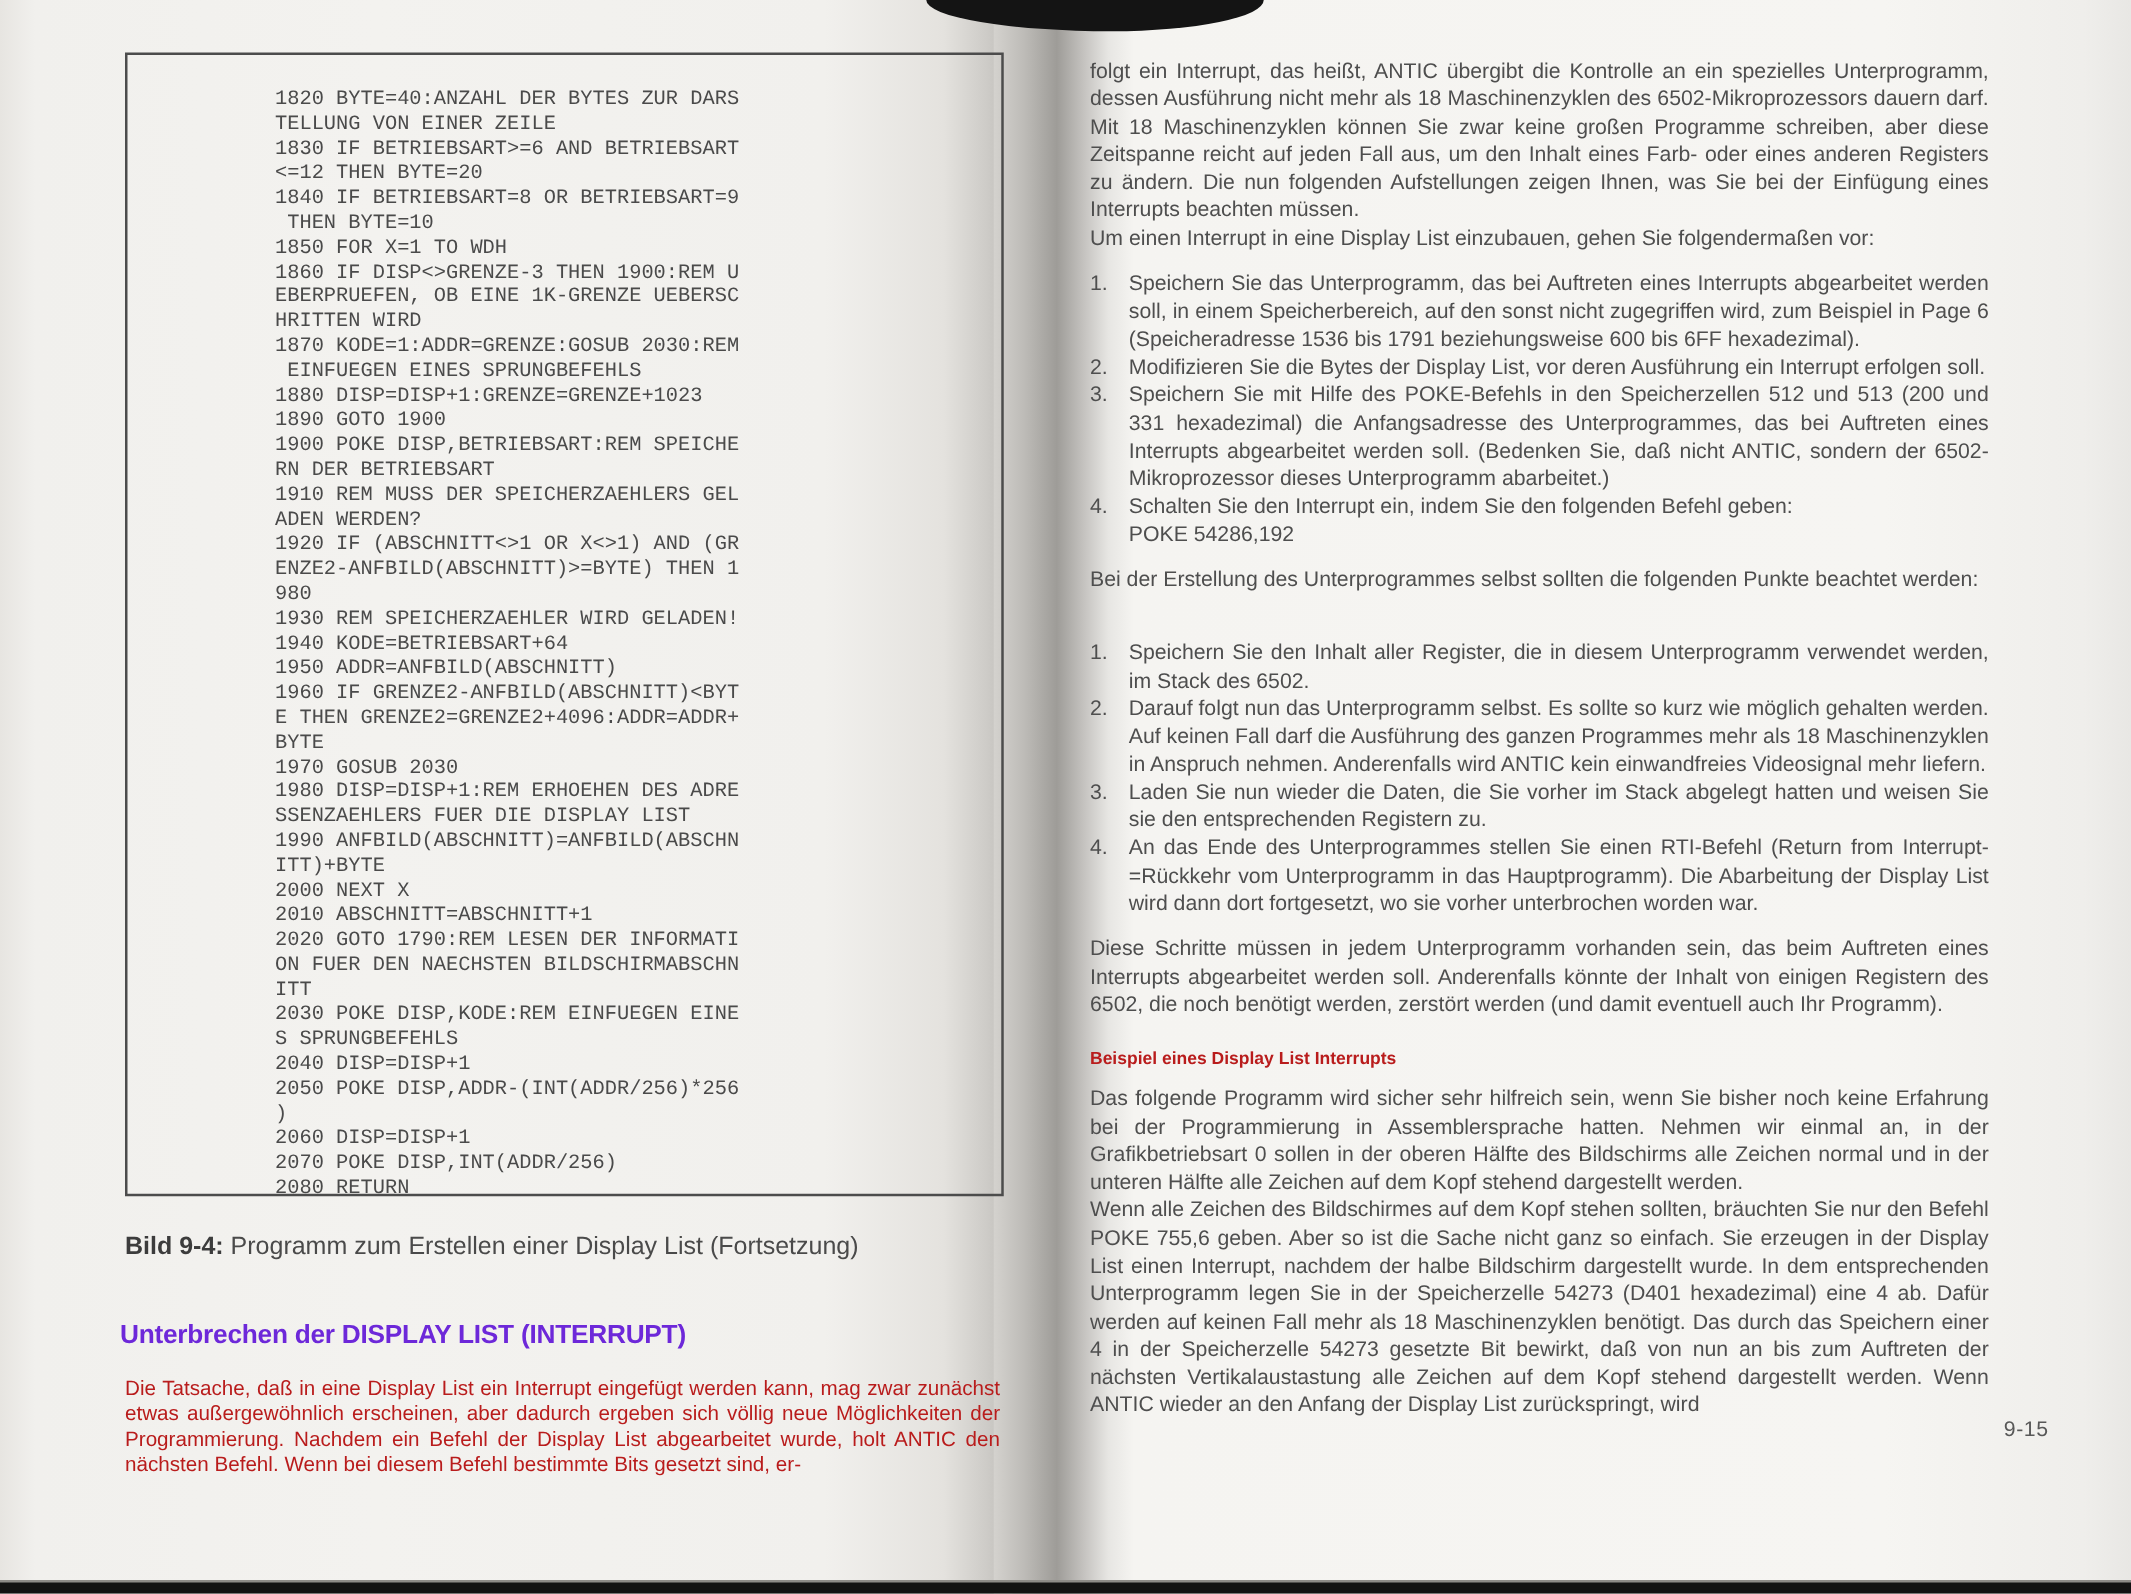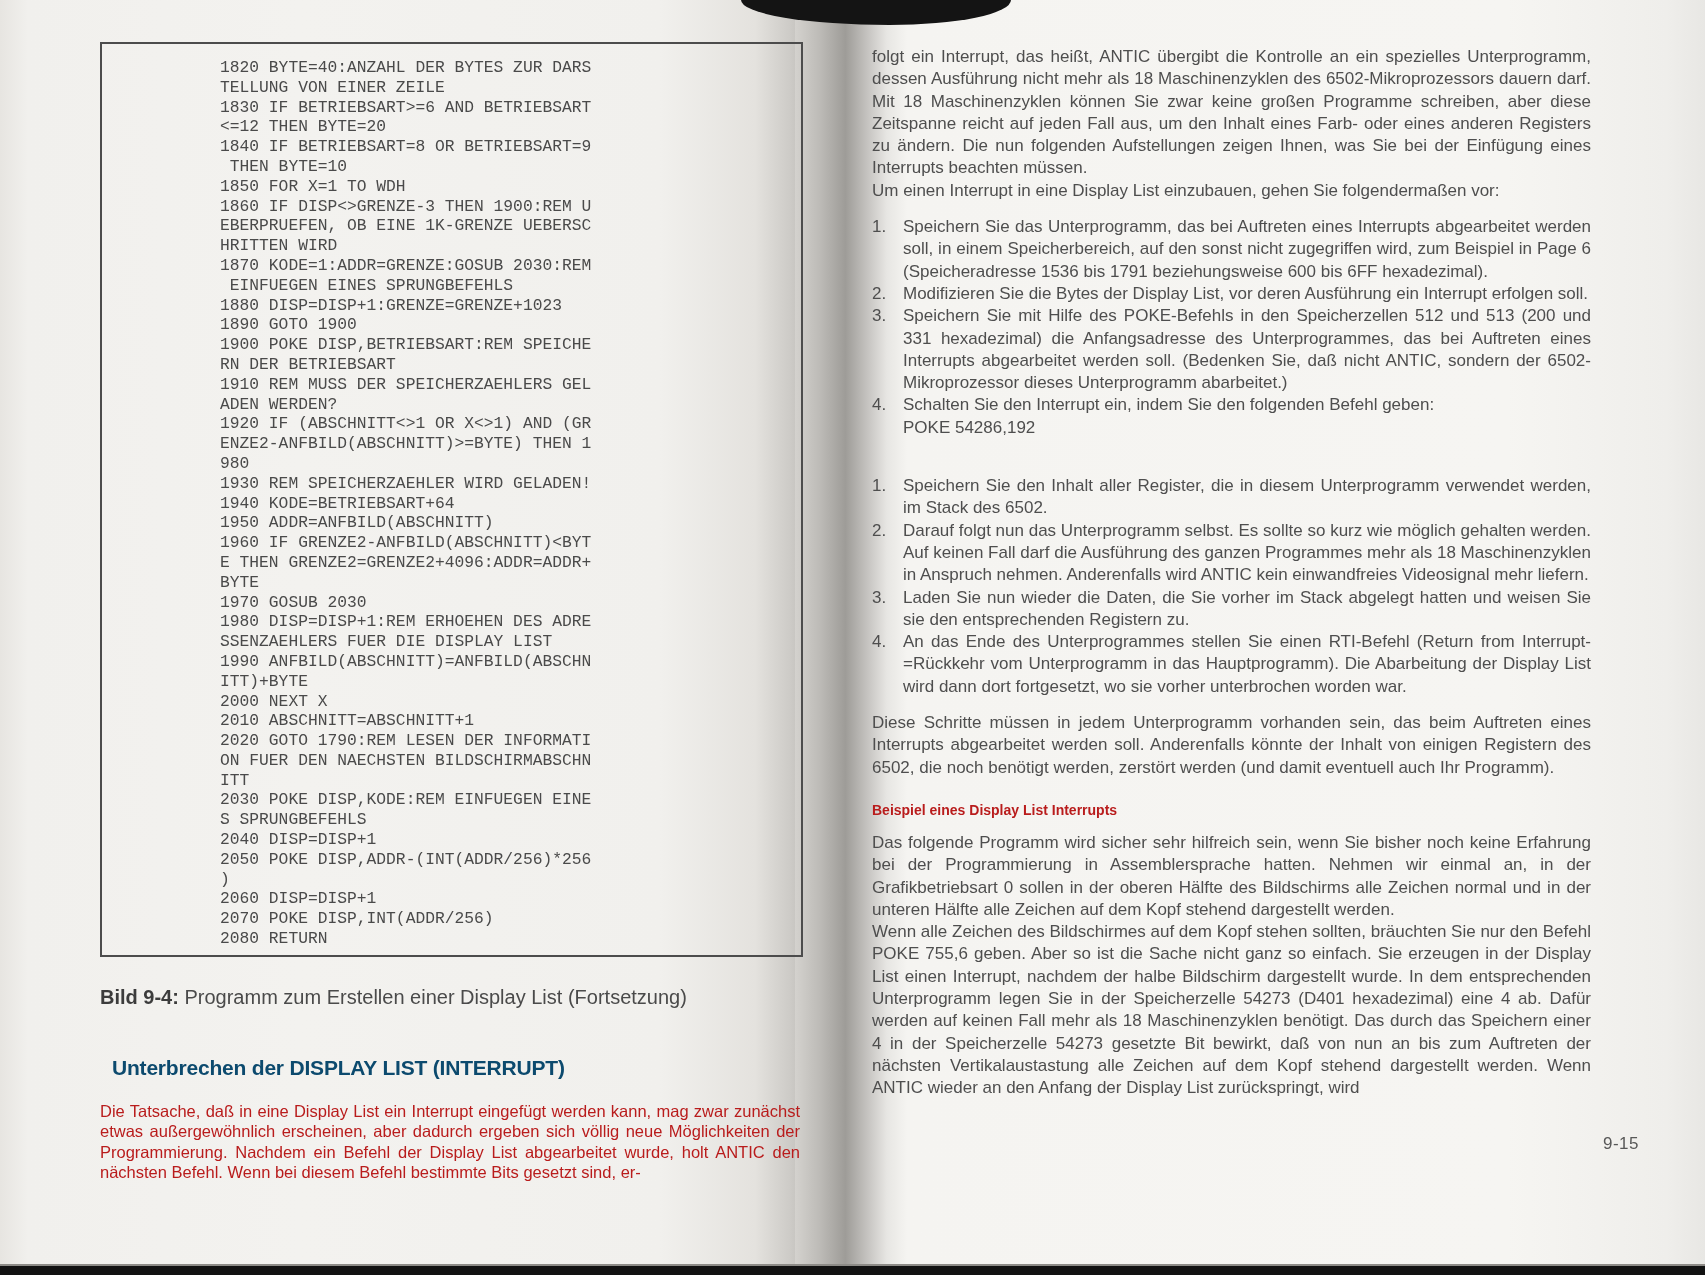--- a/index.html
+++ b/index.html
@@ -29,30 +29,30 @@
   .bottom-edge {
     position:absolute; left:0; bottom:0; width:1705px; height:9px;
     background:#121212; border-top:2px solid #8d8b87;
   }
   
   .code-box {
     position:absolute; left:100px; top:42px; width:699px; height:911px;
     border:2px solid #4c4c4c; background:transparent;
   }
   .code-box pre {
-    margin:0; padding:14px 8px 0 118px;
+    margin:0; padding:25px 8px 0 118px;
     font-family:"Liberation Mono","DejaVu Sans Mono",monospace;
     font-size:16.3px; line-height:19.8px; color:#4a4a4a;
     white-space:pre;
   }
   .caption { position:absolute; left:100px; top:986px; width:700px; font-size:20px; color:#4a4a4a; }
   .caption b { color:#3c3c3c; }
   .h-left {
-    position:absolute; left:112px; top:1056px; width:700px;
-    font-size:21px; font-weight:bold; color:#0c4a6e; letter-spacing:-0.2px;
+    position:absolute; left:96px; top:1056px; width:700px;
+    font-size:21px; font-weight:bold; color:#6d28d9; letter-spacing:-0.2px;
   }
   .p-left {
     position:absolute; left:100px; top:1084px; width:700px;
     font-size:16.5px; line-height:20.5px; color:#b91c1c;
     text-align:justify; white-space:pre-line;
   }
   .pagenum { position:absolute; font-size:17px; color:#585858; letter-spacing:0.5px; }
   .pn-left { left:100px; top:1205px; width:700px; text-align:center; }
   .pn-right { left:920px; top:1134px; width:719px; text-align:right; }
   
@@ -158,20 +158,21 @@
         <span class="num">3.</span>
         <span class="li-text">Speichern Sie mit Hilfe des POKE-Befehls in den Speicherzellen 512 und 513 (200 und 331 hexadezimal) die Anfangsadresse des Unterprogrammes, das bei Auftreten eines Interrupts abgearbeitet werden soll. (Bedenken Sie, daß nicht ANTIC, sondern der 6502-Mikroprozessor dieses Unterprogramm abarbeitet.)</span>
       </div>
       <div class="li">
         <span class="num">4.</span>
         <span class="li-text">Schalten Sie den Interrupt ein, indem Sie den folgenden Befehl geben:
 POKE 54286,192</span>
       </div>
     </div>
 
+    <p class="gap-m">Bei der Erstellung des Unterprogrammes selbst sollten die folgenden Punkte beachtet werden:</p>
 
     <div class="olist gap-l">
       <div class="li">
         <span class="num">1.</span>
         <span class="li-text">Speichern Sie den Inhalt aller Register, die in diesem Unterprogramm verwendet werden, im Stack des 6502.</span>
       </div>
       <div class="li">
         <span class="num">2.</span>
         <span class="li-text">Darauf folgt nun das Unterprogramm selbst. Es sollte so kurz wie möglich gehalten werden. Auf keinen Fall darf die Ausführung des ganzen Programmes mehr als 18 Maschinenzyklen in Anspruch nehmen. Anderenfalls wird ANTIC kein einwandfreies Videosignal mehr liefern.</span>
       </div>

